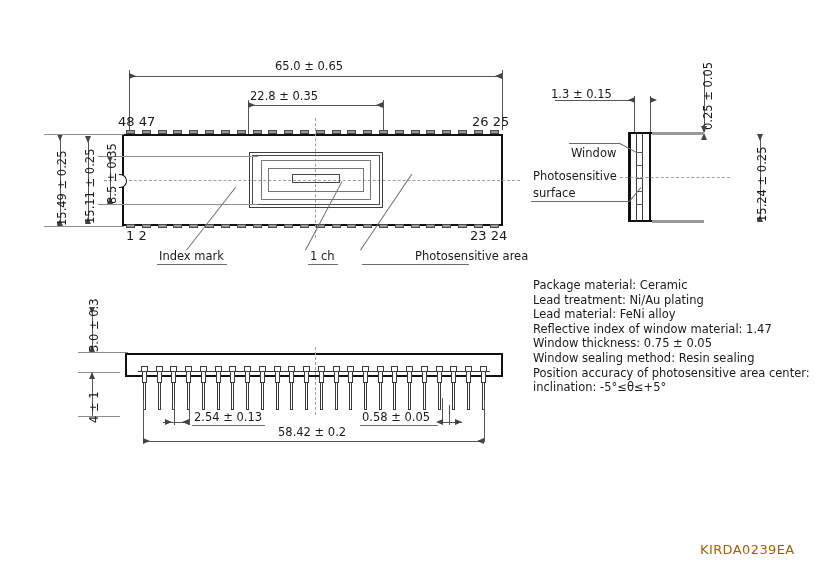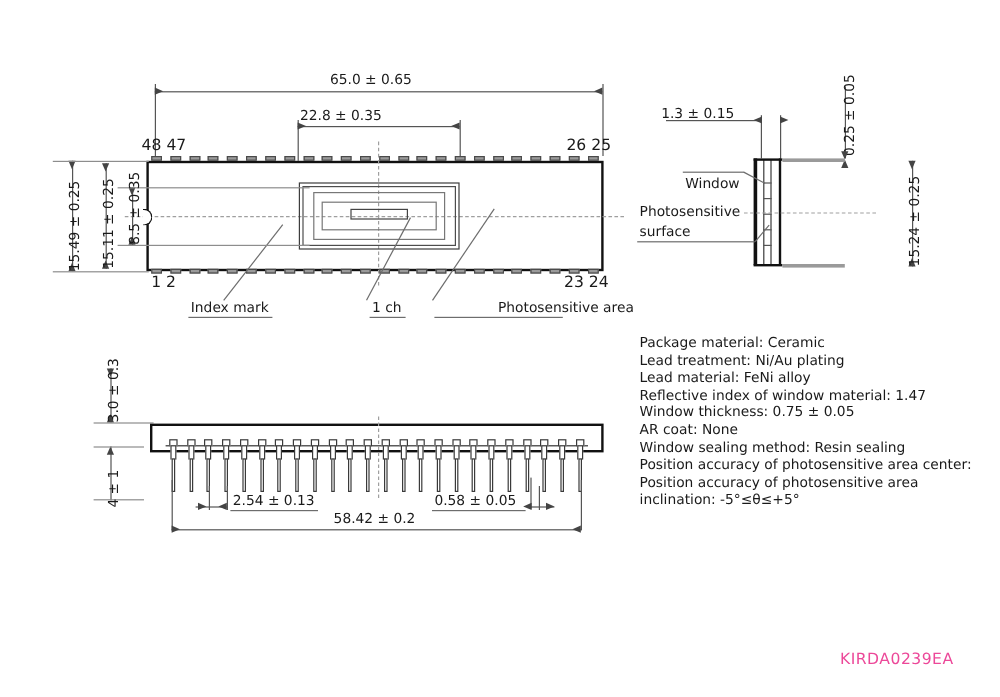--- a/index.html
+++ b/index.html
@@ -46,21 +46,21 @@
 
   
   .pin-body{position:absolute;background:#fff;border:1px solid #3a3a3a;box-sizing:border-box;}
   .pin-neck{position:absolute;background:#fff;border:1px solid #3a3a3a;box-sizing:border-box;}
   .pin-tail{position:absolute;background:#fff;border:1px solid #3a3a3a;box-sizing:border-box;}
 
   
   #spec-block{position:absolute;left:533px;top:278px;width:290px;}
   #spec-block .line{font-size:11.5px;line-height:14.6px;white-space:pre;color:#1a1a1a;}
 
-  #part-code{position:absolute;left:700px;top:542px;font-size:13px;letter-spacing:.4px;color:#ec4899;}
+  #part-code{position:absolute;left:700px;top:542px;font-size:13px;letter-spacing:.4px;color:#a16207;}
 
   
   .layer{position:absolute;width:0;border-left:1px solid #3a3a3a;}
   .layer.thick{border-left:2px solid #111;}
   .hseg{position:absolute;height:0;border-top:1px solid #555;}
 </style>
 </head>
 <body>
 
 <div class="stage">
@@ -400,22 +400,20 @@
     <div class="arw l" style="left:477px;top:438px;"></div>
     <div class="txt" style="left:278px;top:426px;">58.42 ± 0.2</div>
   </div>
 
   <div id="spec-block">
       <div class="line">Package material: Ceramic</div>
       <div class="line">Lead treatment: Ni/Au plating</div>
       <div class="line">Lead material: FeNi alloy</div>
       <div class="line">Reflective index of window material: 1.47</div>
       <div class="line">Window thickness: 0.75 ± 0.05</div>
-      <div class="line">AR coat: None</div>
       <div class="line">Window sealing method: Resin sealing</div>
       <div class="line">Position accuracy of photosensitive area center:</div>
-      <div class="line">Position accuracy of photosensitive area</div>
       <div class="line">inclination: -5°≤θ≤+5°</div>
     </div>
 
   <div id="part-code">KIRDA0239EA</div>
 
 </div>
 
 </body></html>

